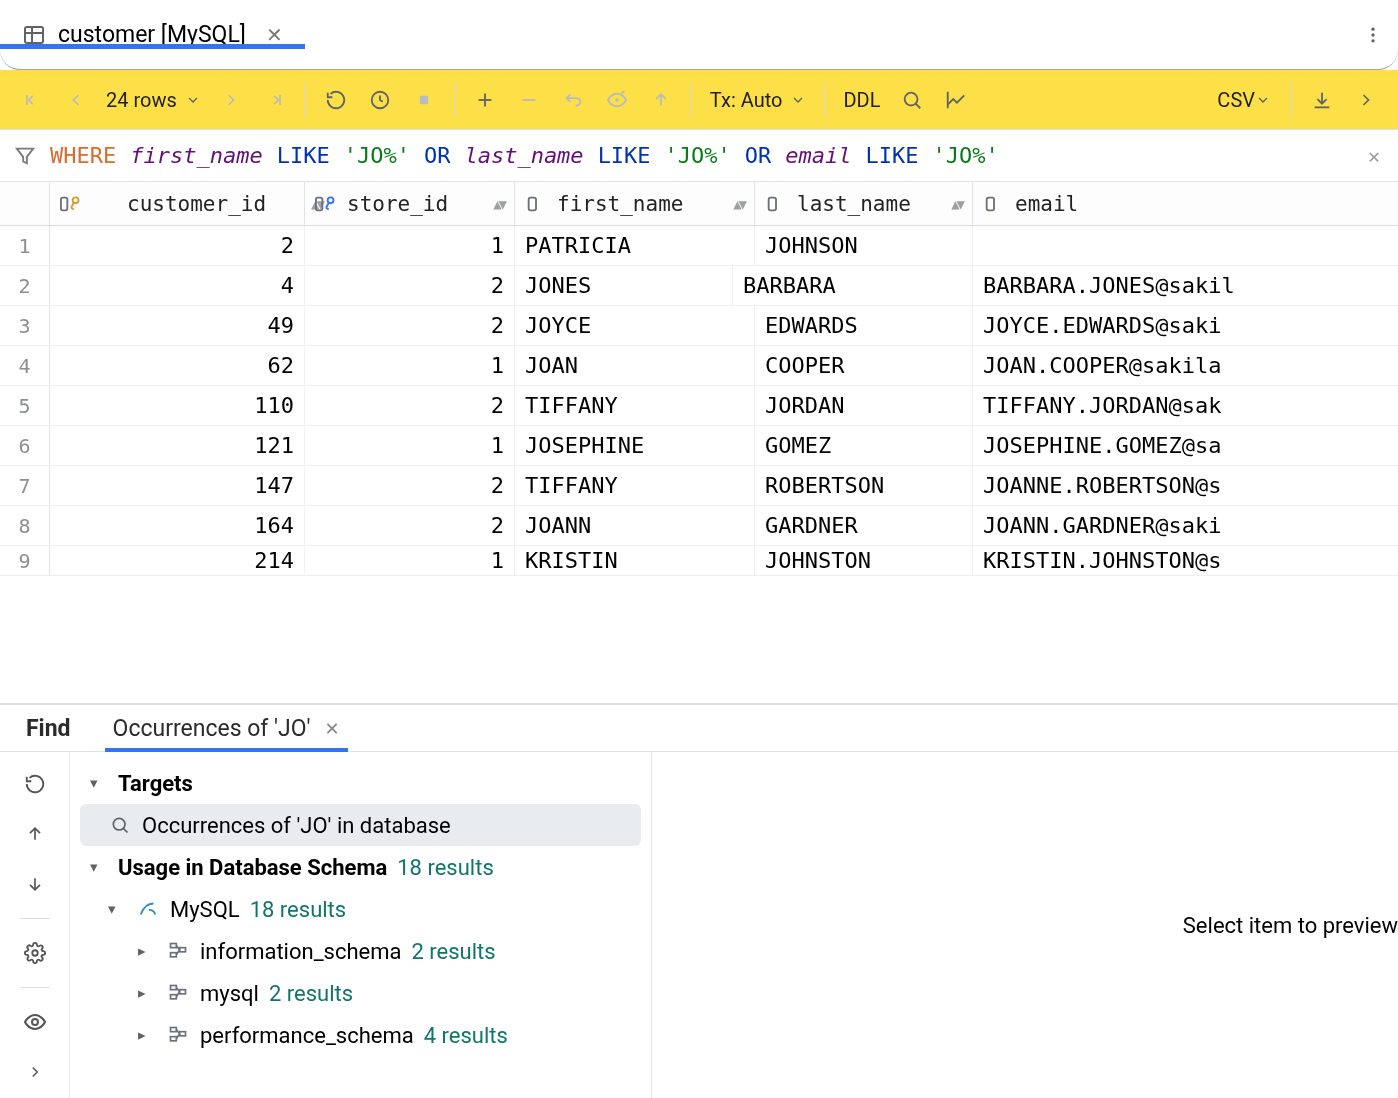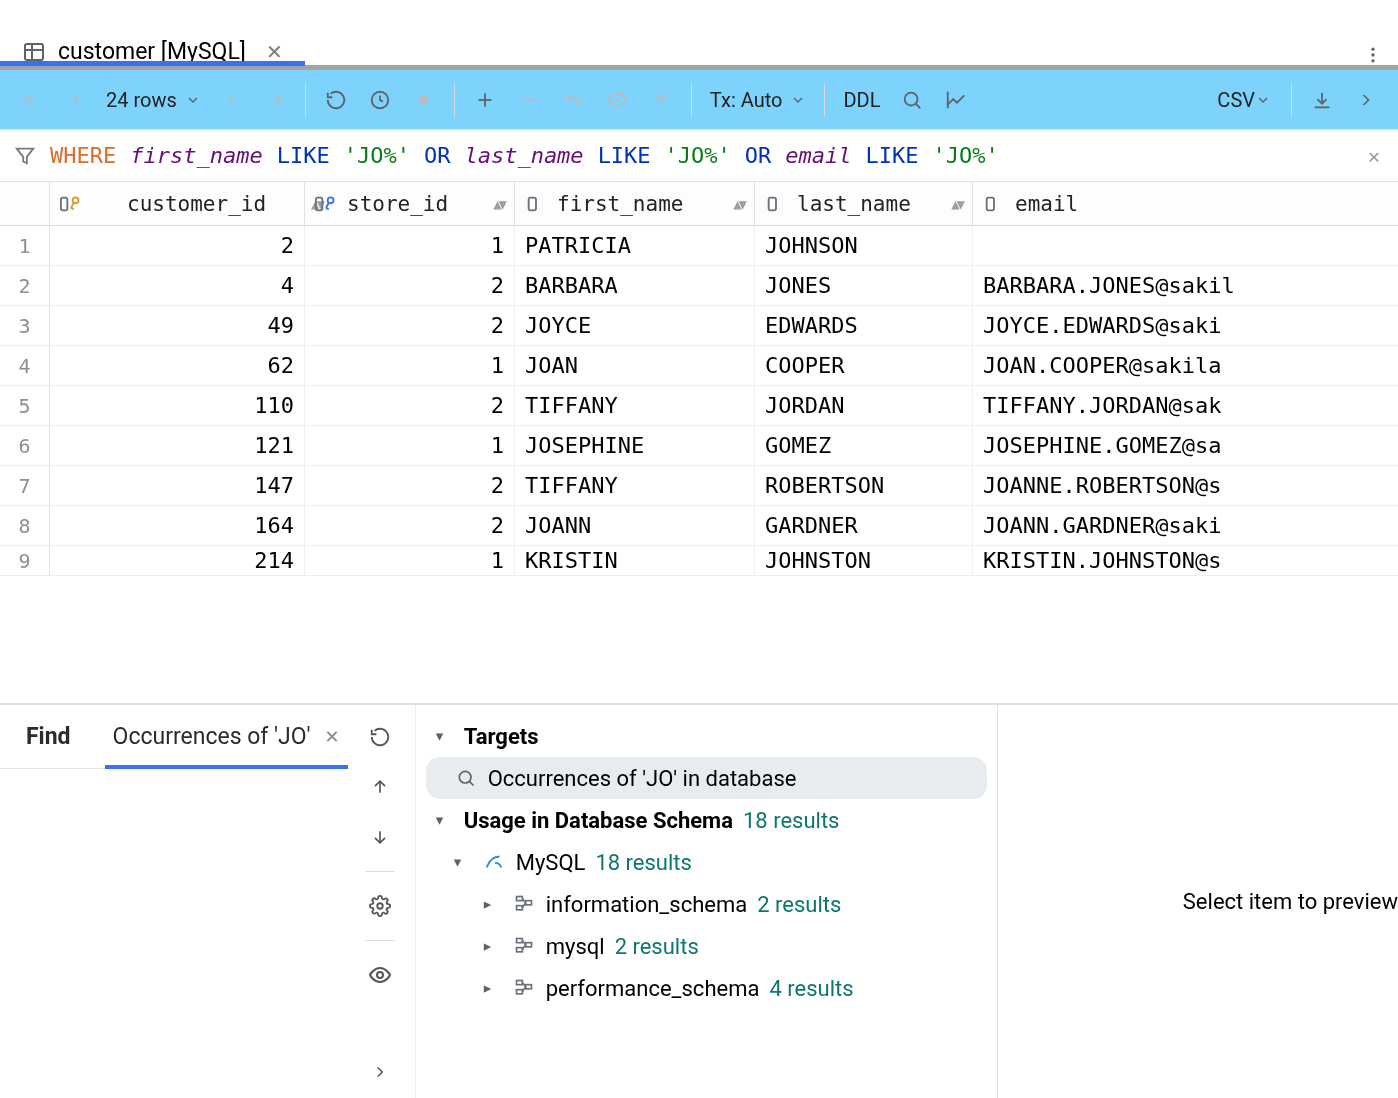--- a/index.html
+++ b/index.html
@@ -12,23 +12,24 @@
     height: 1098px;
     overflow: hidden;
     position: relative;
   }
   .mono { font-family: "SF Mono", ui-monospace, Menlo, Consolas, monospace; }
 
   
   .tabbar {
     height: 70px;
     display: flex;
-    align-items: flex-end;
-    border-bottom: 5px solid #a3a3a3;
+    align-items: center;
+    border-bottom: 1px solid #a3a3a3;
     background: #fff;
+    border-radius: 20px;
   }
   .tab {
     display: flex;
     align-items: center;
     padding: 0 22px;
     gap: 12px;
     font-size: 23px;
     position: relative;
   }
   .tab.active::after {
@@ -39,21 +40,21 @@
     background: #3574F0;
   }
   .tab .table-icon { width: 24px; height: 24px; }
   .tab .close-x { color: #7a7a7a; font-size: 20px; margin-left: 8px; }
   .tabbar-spacer { flex: 1; }
   .tabbar-more { width: 50px; display: flex; align-items: center; justify-content: center; color: #5a5a5a; }
 
   
   .toolbar {
     height: 60px;
-    background: #7dd3fc;
+    background: #fde047;
     border-bottom: 1px solid #e2e2e2;
     display: flex;
     align-items: center;
     padding: 0 10px;
     gap: 0;
   }
   .tbtn {
     width: 44px; height: 44px;
     display: flex; align-items: center; justify-content: center;
     color: #5f6368;
@@ -146,20 +147,21 @@
   .td.col-em { border-right: none; }
 
   
   .find-panel {
     position: absolute;
     bottom: 0; left: 0; right: 0;
     height: 395px;
     background: #fff;
     border-top: 2px solid #dedfe1;
     display: flex;
+    flex-direction: column;
   }
   .find-tabs {
     height: 64px;
     border-bottom: 1px solid #e2e2e2;
     display: flex;
     align-items: stretch;
     padding-left: 20px;
     gap: 30px;
   }
   .find-tab {
@@ -192,21 +194,21 @@
     padding: 10px 10px 0 10px;
     font-size: 22px;
     overflow: hidden;
   }
   .tree-row {
     display:flex; align-items:center; gap:10px;
     height: 42px;
     border-radius: 6px;
     padding: 0 10px;
   }
-  .tree-row.selected { background: #e9ecef; border-radius: 14px; }
+  .tree-row.selected { background: #e9ecef; }
   .tree-row .chev { width:18px; color:#5f6368; font-size:15px;}
   .tree-row .ticon { width:24px; height:24px; display:flex;align-items:center;justify-content:center;}
   .tree-row .tlabel { }
   .tree-row .tcount { color:#0f766e; }
   .indent-1 { padding-left: 28px; }
   .indent-2 { padding-left: 58px; }
   .bold { font-weight:700; }
   .find-preview {
     flex:1;
     display:flex; align-items:center; justify-content:flex-end;
@@ -444,22 +446,22 @@
       <div class="td-gutter">1</div>
       <div class="td num col-cid">2</div>
       <div class="td num col-sid">1</div>
       <div class="td col-fn">PATRICIA</div>
       <div class="td col-ln">JOHNSON</div>
     </div>
     <div class="trow">
       <div class="td-gutter">2</div>
       <div class="td num col-cid">4</div>
       <div class="td num col-sid">2</div>
+      <div class="td col-ln">JONES</div>
       <div class="td col-fn">BARBARA</div>
-      <div class="td col-ln">JONES</div>
       <div class="td col-em">BARBARA.JONES@sakil</div>
     </div>
     <div class="trow">
       <div class="td-gutter">3</div>
       <div class="td num col-cid">49</div>
       <div class="td num col-sid">2</div>
       <div class="td col-fn">JOYCE</div>
       <div class="td col-ln">EDWARDS</div>
       <div class="td col-em">JOYCE.EDWARDS@saki</div>
     </div>

